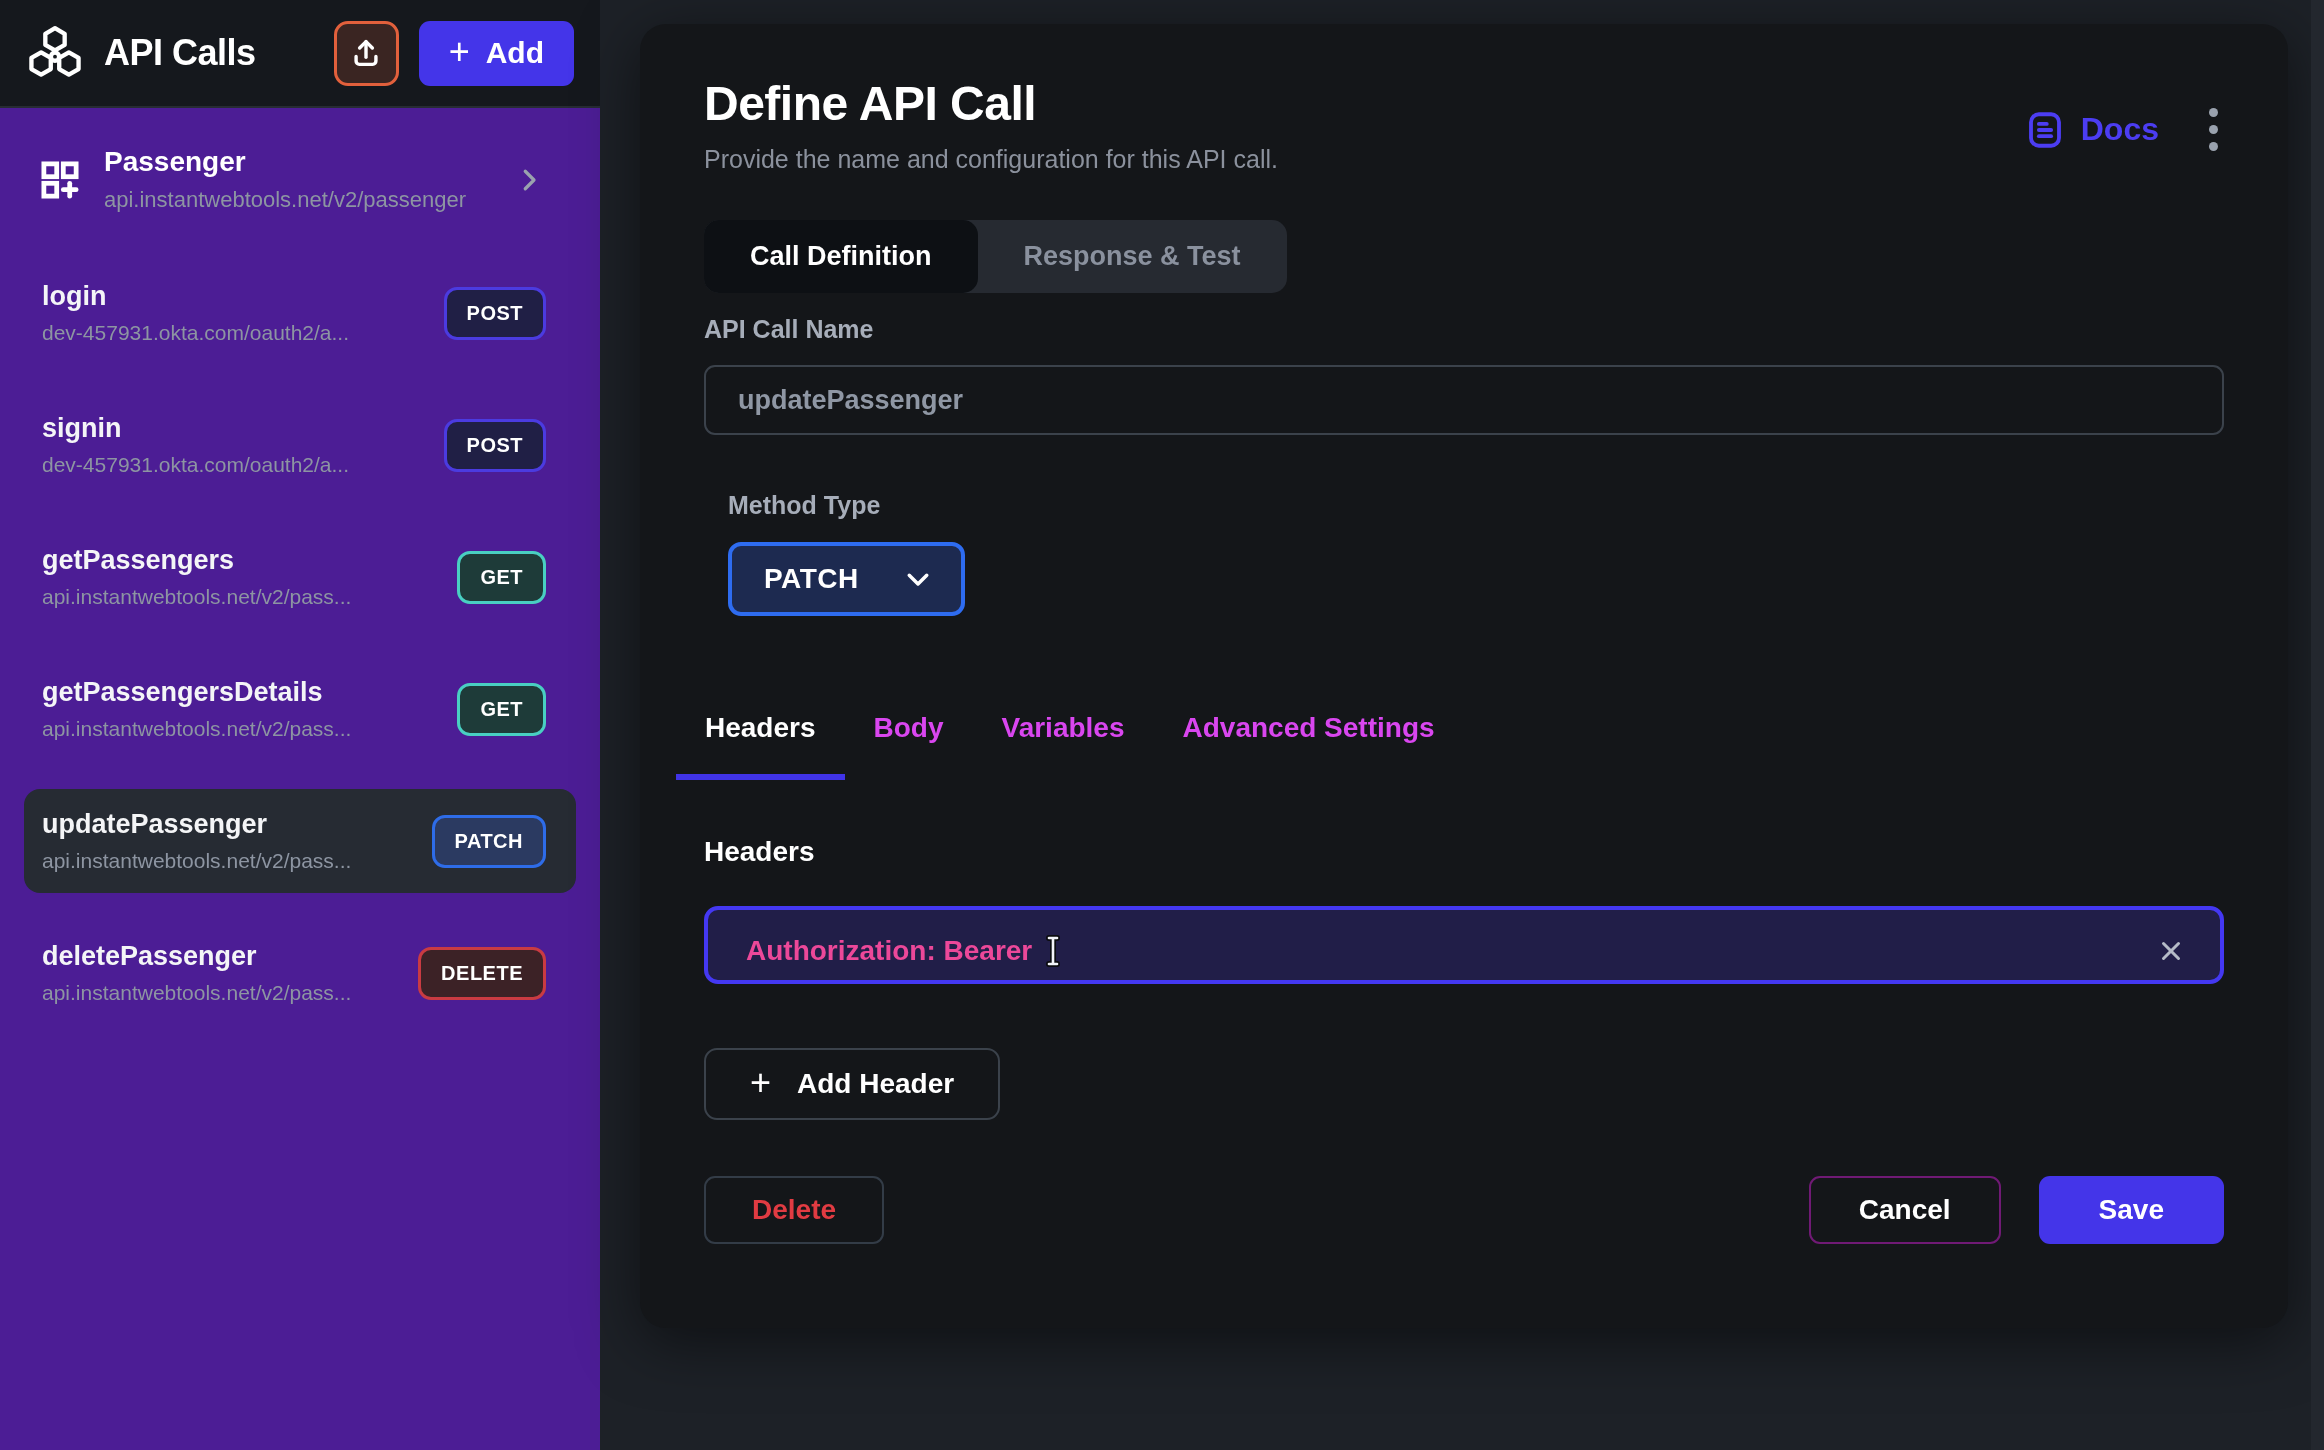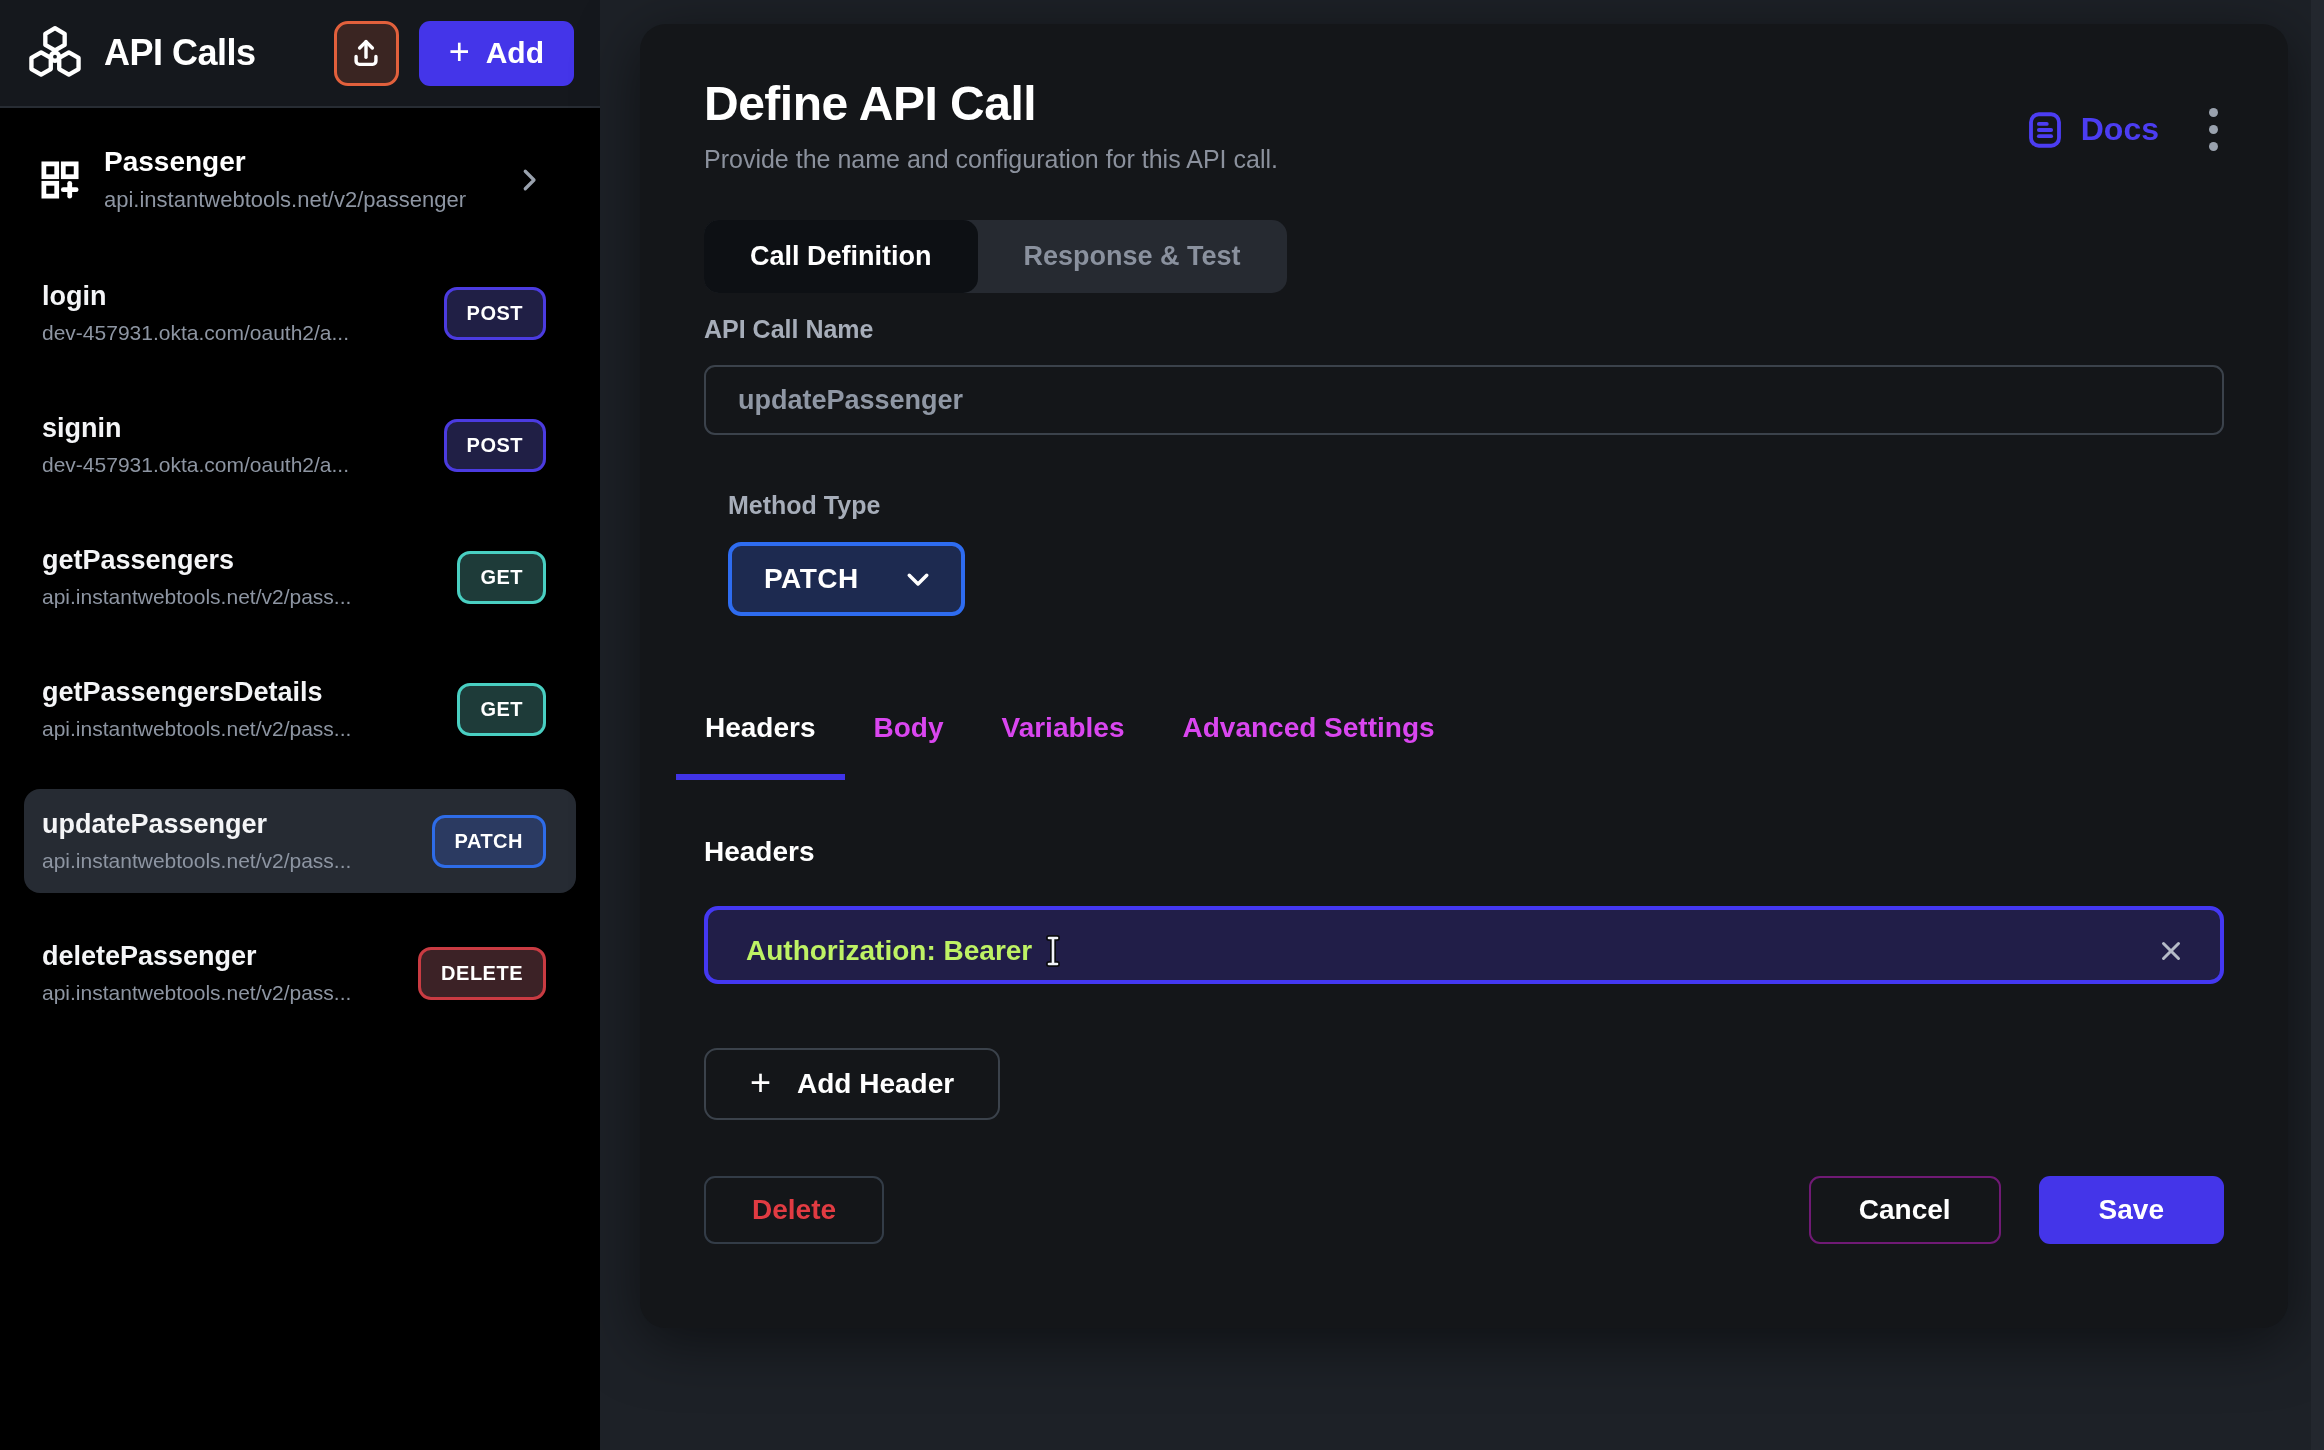--- a/index.html
+++ b/index.html
@@ -5,21 +5,21 @@
   * { margin:0; padding:0; box-sizing:border-box; }
   html,body { width:2324px; height:1450px; overflow:hidden; }
   body {
     background:#1d2127;
     font-family:"Liberation Sans", sans-serif;
     color:#e8eaee;
   }
   .app { display:flex; width:100%; height:100%; }
 
   
-  .sidebar { width:600px; flex:0 0 600px; height:100%; background:#000000; display:flex; flex-direction:column; }
+  .sidebar { width:600px; flex:0 0 600px; height:100%; background:#4c1d95; display:flex; flex-direction:column; }
   .sb-header {
     height:108px; flex:0 0 108px; display:flex; align-items:center;
     padding:0 26px 0 26px; gap:18px; background:#15181d; border-bottom:2px solid #272c33;
   }
   .logo { width:58px; height:58px; flex:0 0 58px; }
   .sb-title { font-size:36px; font-weight:bold; color:#ffffff; letter-spacing:-0.5px; margin-left:2px; }
   .sb-actions { margin-left:auto; display:flex; align-items:center; gap:20px; }
   .upload-btn {
     width:65px; height:65px; border-radius:14px; background:#3a2522;
     border:3px solid #e2603c; display:flex; align-items:center; justify-content:center; cursor:pointer;
@@ -106,21 +106,21 @@
     font-size:28px; font-weight:600; color:#d946ef; padding:0 29px 30px 29px;
     border-bottom:6px solid transparent;
   }
   .subtab.active { color:#ffffff; font-weight:bold; border-bottom-color:#4033e8; }
 
   .section-label { font-size:28px; font-weight:bold; color:#ffffff; margin-top:56px; }
 
   .header-input {
     margin-top:38px; width:100%; height:78px; background:#211e48; border:4px solid #4438f2; border-radius:14px;
     display:flex; align-items:center; padding:11px 34px 0 38px;
-    font-size:28px; font-weight:bold; color:#bef264;
+    font-size:28px; font-weight:bold; color:#ec4899;
   }
   .ibeam { width:22px; height:40px; margin-left:10px; }
   .clear-btn { margin-left:auto; background:none; border:none; cursor:pointer; display:flex; }
   .clear-btn svg { width:30px; height:30px; }
 
   .add-header-btn {
     margin-top:64px; height:72px; padding:0 44px; background:transparent;
     border:2px solid #3b424b; border-radius:13px; color:#fff; font-size:28px; font-weight:bold;
     font-family:inherit; display:flex; align-items:center; gap:26px; cursor:pointer;
   }

